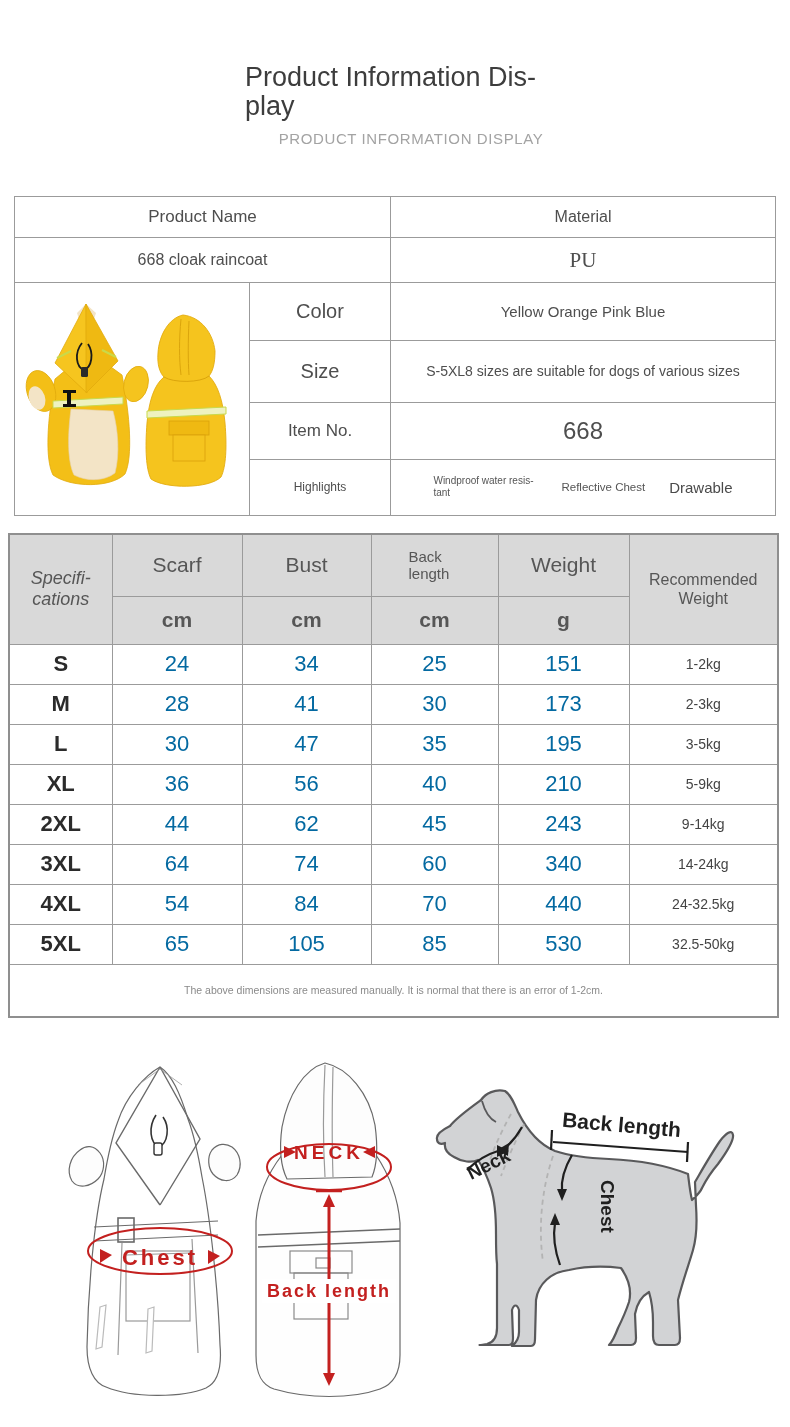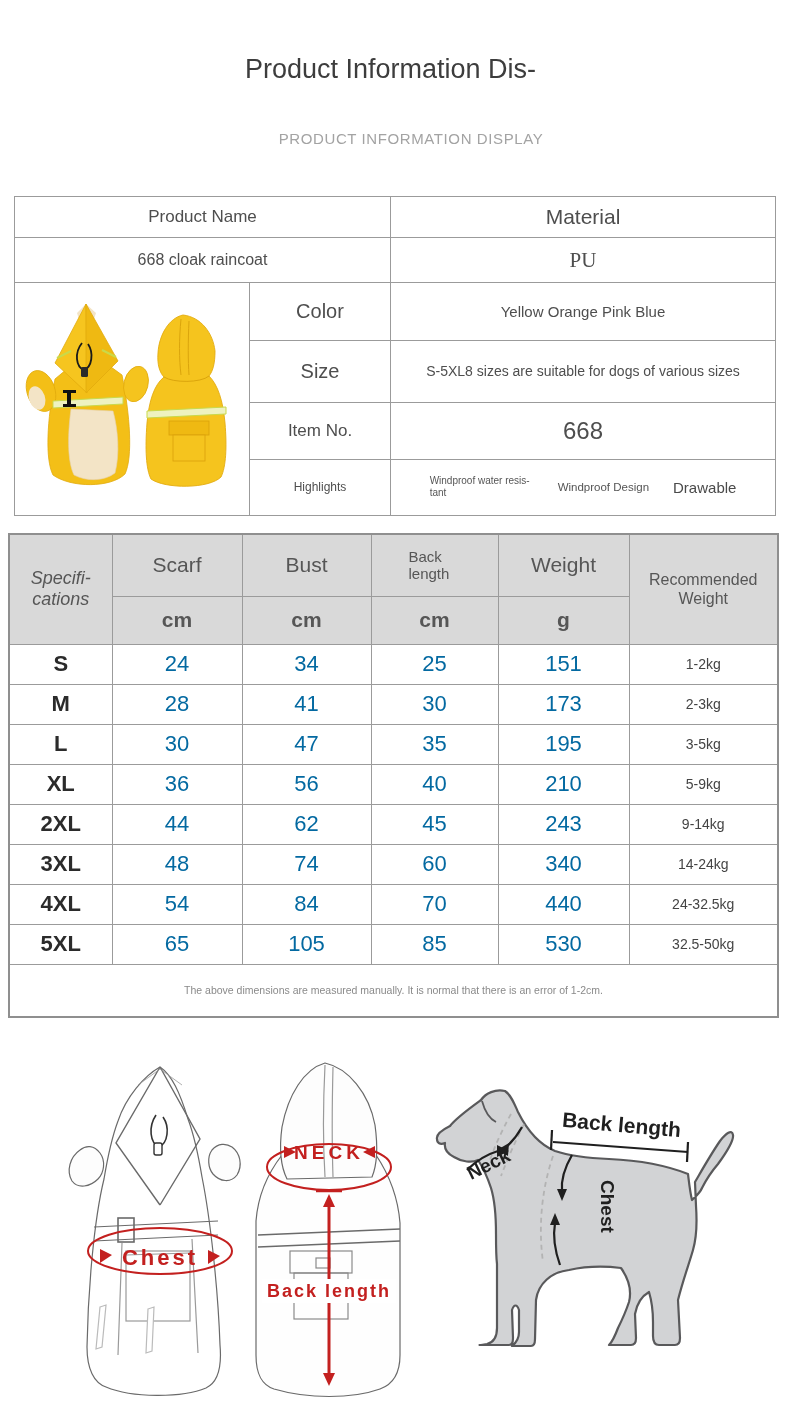--- a/index.html
+++ b/index.html
@@ -1,27 +1,27 @@
 <!DOCTYPE html>
 <html><head>
 <meta charset="utf-8">
 <style>
   html,body{margin:0;padding:0;background:#ffffff;}
   .page{position:relative;width:790px;height:1427px;background:#fff;overflow:hidden;
         font-family:"Liberation Sans","DejaVu Sans",sans-serif;color:#3d3d3d;}
   
-  .title{position:absolute;left:245px;top:55px;width:300px;font-size:27px;line-height:29px;color:#3d3d3d;}
+  .title{position:absolute;left:245px;top:63px;width:300px;font-size:27px;line-height:29px;color:#3d3d3d;}
   .subtitle{position:absolute;left:16px;top:130px;width:790px;text-align:center;font-size:15px;
             letter-spacing:.6px;color:#a3a3a3;}
   
   table{border-collapse:collapse;table-layout:fixed;}
   .info-table{position:absolute;left:14px;top:196px;width:761px;}
   .info-table td{border:1px solid #9b9b9b;text-align:center;vertical-align:middle;padding:8px;color:#4e4e4e;}
   .it-h1{font-size:17px;color:#3a3a3a;}
-  .it-h2{font-size:21px;color:#3a3a3a;}
+  .it-h2{font-size:16px;color:#3a3a3a;}
   .it-v1{font-size:16px;color:#585858;}
   .it-pu{font-size:21px;color:#333;font-family:Liberation Serif, serif;}
   .it-lbl{font-size:20px;color:#585858;}
   .it-lbl-sm{font-size:17px;color:#585858;}
   .it-lbl-xs{font-size:12px;color:#6b6b6b;}
   .it-val{font-size:15px;color:#555;}
   .it-val-sm{font-size:14px;color:#4a4a4a;}
   .it-668{font-size:24px;color:#333;}
   .hl-wrap{display:flex;align-items:center;justify-content:center;gap:24px;}
   .hl-0{font-size:10px;color:#555;width:104px;text-align:left;line-height:1.25;}
@@ -48,20 +48,21 @@
   .red-bold{font-weight:bold;fill:#c3201f;}
   .dog-lbl{font-weight:600;fill:#1f1f1f;}
 </style>
 </head>
 <body>
 
 <div class="page">
 
   <div class="title">
     <div>Product Information Dis-</div>
+    <div>play</div>
   </div>
   <div class="subtitle">PRODUCT INFORMATION DISPLAY</div>
 
   <table class="info-table">
     <colgroup>
         <col style="width:235px">
         <col style="width:141px">
         <col style="width:385px">
       </colgroup>
     <tbody>
@@ -117,21 +118,21 @@
     </tr>
     <tr style="height:53px">
       <td class="it-lbl-sm">Item No.</td>
       <td class="it-668">668</td>
     </tr>
     <tr style="height:52px">
       <td class="it-lbl-xs">Highlights</td>
       <td>
         <div class="hl-wrap">
           <span class="hl-0">Windproof water resis-tant</span>
-          <span class="hl-1">Windproof Design</span>
+          <span class="hl-1">Reflective Chest</span>
           <span class="hl-2">Drawable</span>
         </div>
       </td>
     </tr>
   </tbody>
     </table>
 
   <table class="size-table">
     <colgroup>
         <col style="width:103px">
@@ -191,21 +192,21 @@
     <tr style="height:40px">
       <td class="st-size">2XL</td>
       <td class="st-num">44</td>
       <td class="st-num">62</td>
       <td class="st-num">45</td>
       <td class="st-num">243</td>
       <td class="st-recv">9-14kg</td>
     </tr>
     <tr style="height:40px">
       <td class="st-size">3XL</td>
-      <td class="st-num">48</td>
+      <td class="st-num">64</td>
       <td class="st-num">74</td>
       <td class="st-num">60</td>
       <td class="st-num">340</td>
       <td class="st-recv">14-24kg</td>
     </tr>
     <tr style="height:40px">
       <td class="st-size">4XL</td>
       <td class="st-num">54</td>
       <td class="st-num">84</td>
       <td class="st-num">70</td>

